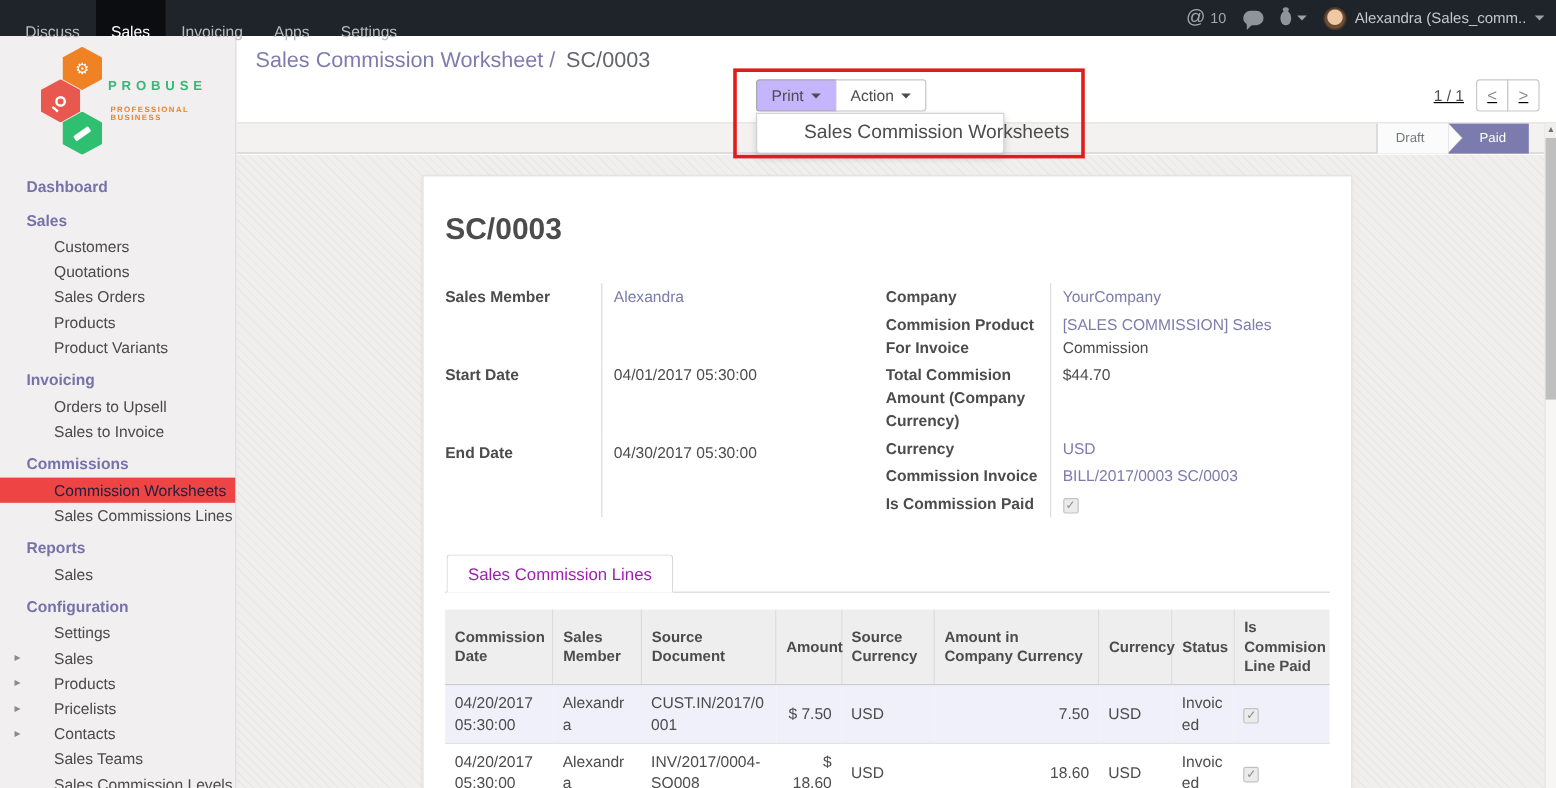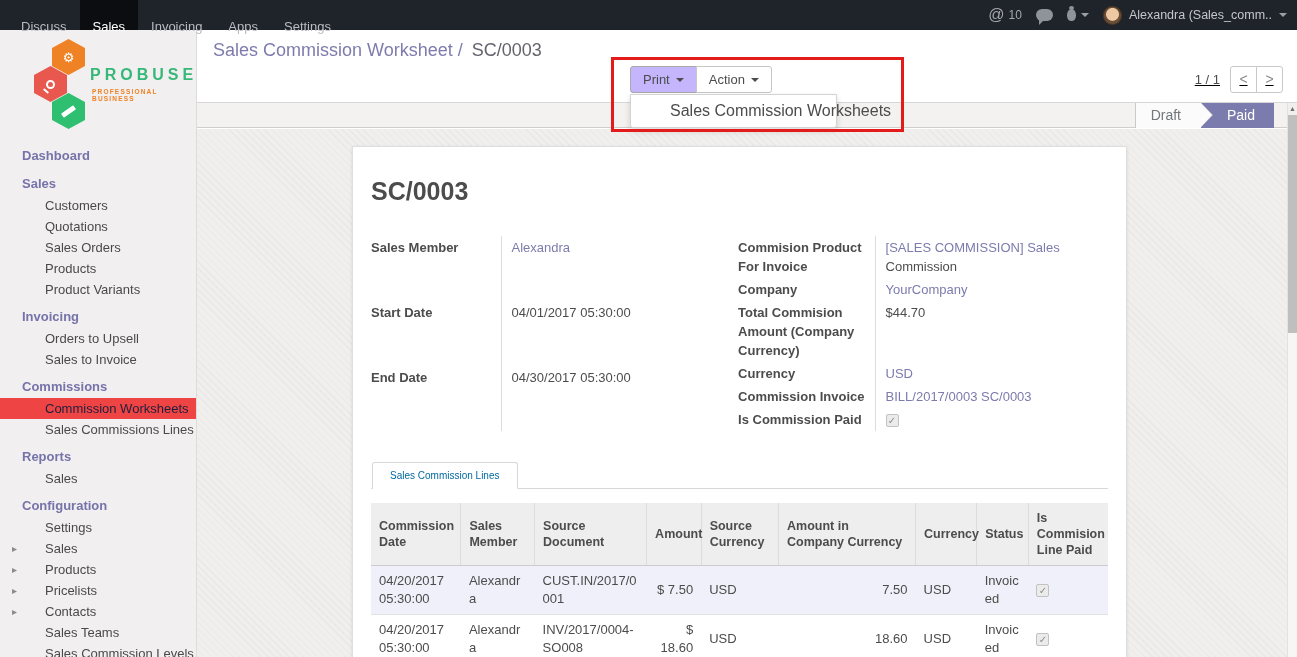--- a/index.html
+++ b/index.html
@@ -27,21 +27,21 @@
   
   .sidebar { position:absolute; left:0; top:30px; width:197px; height:627px; background:#f1efef; border-right:1px solid #dedbdb; z-index:5; }
   .logo { position:relative; height:100px; }
   .hex { position:absolute; clip-path:polygon(50% 0%,100% 25%,100% 75%,50% 100%,0% 75%,0% 25%); width:33px; height:36px; display:flex; align-items:center; justify-content:center; }
   .hex-orange { left:52px; top:9px; background:#f08226; color:#fff; font-size:13px; }
   .hex-red { left:34px; top:36px; background:#e9584f; }
   .hex-green { left:52px; top:63px; background:#2fbf71; }
   .lens { width:9px; height:9px; border:2px solid #fff; border-radius:50%; position:relative; }
   .lens::after { content:""; position:absolute; left:-5px; top:8px; width:6px; height:2px; background:#fff; transform:rotate(40deg); }
   .tool-bar-shape { width:15px; height:5px; background:#fff; transform:rotate(-35deg); border-radius:1px; }
-  .logo-name { position:absolute; left:90px; top:36px; color:#35b878; font-weight:bold; font-size:16px; letter-spacing:4px; }
+  .logo-name { position:absolute; left:90px; top:36px; color:#35b878; font-weight:bold; font-size:11px; letter-spacing:4px; }
   .logo-tagline { position:absolute; left:92px; top:58px; color:#f08226; font-weight:bold; font-size:6.5px; letter-spacing:1.2px; }
 
   .side-nav { padding-top:14px; }
   .side-section { color:#7573a9; font-weight:bold; font-size:13px; padding:4px 0 4px 22px; margin-top:5px; cursor:pointer; }
   .side-section.first { margin-top:0; }
   .side-item { position:relative; color:#4a4a4a; font-size:13px; line-height:21px; padding-left:45px; cursor:pointer; white-space:nowrap; }
   .side-item.active { background:#ef4444; color:#1f1f3d; }
   .side-item .tri { position:absolute; left:12px; top:0; color:#8a8a8a; font-size:10px; }
 
   
@@ -59,21 +59,21 @@
 
   .pager { position:absolute; right:14px; top:36px; display:flex; align-items:center; gap:10px;text-decoration:underline; }
   .pager-text { font-size:13px; color:#4c4c4c; }
   .pager-btns { display:flex; }
   .pager-btn { width:27px; height:27px; background:#fff; border:1px solid #c9c9c9; color:#8a8a8a; font-size:14px; line-height:25px; text-align:center; cursor:pointer; }
   .pager-btn.prev { border-radius:3px 0 0 3px; }
   .pager-btn.next { border-radius:0 3px 3px 0; margin-left:-1px; }
 
   
   .statusbar { position:absolute; left:0; top:73px; width:1090px; height:25px; background:#f3f2f1; border-bottom:1px solid #cfcecd; }
-  .steps { position:absolute; right:13px; top:0; height:25px; display:flex; font-size:14px; line-height:25px;padding-left:32px; }
+  .steps { position:absolute; right:13px; top:0; height:25px; display:flex; font-size:11px; line-height:25px;padding-left:32px; }
   .step-draft { position:relative; background:#fbfbfb; border-left:1px solid #c9c9c9; padding:0 20px 0 15px; color:#73777d; z-index:2; }
   .step-draft::before { content:""; position:absolute; right:-12px; top:0; border-top:12.5px solid transparent; border-bottom:12.5px solid transparent; border-left:12px solid #c5c5c5; z-index:1; }
   .step-draft::after { content:""; position:absolute; right:-11px; top:0; border-top:12.5px solid transparent; border-bottom:12.5px solid transparent; border-left:11px solid #fbfbfb; z-index:2; }
   .step-paid { background:#7c7bad; color:#fff; padding:0 19px 0 26px; }
 
   
   .content { position:absolute; left:0; top:99px; width:1090px; height:528px; overflow:hidden;
              background-color:#f0efee;
              background-image:repeating-linear-gradient(45deg, #eae8e6 0, #eae8e6 1px, transparent 1px, transparent 5px); }
   .sheet { position:absolute; left:155px; top:17px; width:775px; height:560px; background:#fff; border:1px solid #dedede; box-shadow:0 1px 3px rgba(0,0,0,.1); padding:30px 18px 0 18px; }
@@ -86,21 +86,21 @@
   .frow { display:table-row; }
   .fcell { display:table-cell; vertical-align:top; font-size:13px; line-height:19px; padding:2px 0; }
   .flabel { font-weight:bold; color:#4c4c4c; width:130px; padding-right:8px; }
   .fgroup-right .flabel { width:137px; }
   .fvalue { border-left:1px solid #dcdcdc; padding-left:10px; color:#4c4c4c; }
   .link { color:#7c7bad; cursor:pointer; }
 
   .cb { display:inline-block; width:13px; height:13px; background:#ebebeb; border:1px solid #c2c2c2; border-radius:2px; text-align:center; line-height:11px; font-size:10px; color:#8c8c8c; }
 
   .tabs { margin-top:31px; border-bottom:1px solid #d8d8d8; }
-  .tab { display:inline-block; background:#fff; border:1px solid #d8d8d8; border-bottom:1px solid #fff; margin-bottom:-1px; margin-left:1px; border-radius:3px 3px 0 0; padding:7px 17px; font-size:10px; color:#0369a1; cursor:pointer; }
+  .tab { display:inline-block; background:#fff; border:1px solid #d8d8d8; border-bottom:1px solid #fff; margin-bottom:-1px; margin-left:1px; border-radius:3px 3px 0 0; padding:7px 17px; font-size:14px; color:#a21caf; cursor:pointer; }
 
   table.lines { width:100%; border-collapse:collapse; margin-top:14px; table-layout:fixed; }
   table.lines th { background:#eeeeee; font-size:12.5px; font-weight:bold; color:#4c4c4c; text-align:left; vertical-align:middle; padding:7px 8px; line-height:16px; border-right:1px solid #dcdcdc; border-bottom:1px solid #cccccc; }
   table.lines th:last-child { border-right:none; }
   table.lines td { font-size:13px; color:#4c4c4c; padding:6px 8px; line-height:18px; vertical-align:middle; border-bottom:1px solid #e3e3e3; word-wrap:break-word; }
   table.lines tr.odd td { background:#eff0f9; }
   .num { text-align:right; }
   th.c-date{width:12.2%} th.c-member{width:10%} th.c-source{width:15.2%} th.c-amount{width:7.4%} th.c-scur{width:10.5%} th.c-camount{width:18.6%} th.c-cur{width:8.3%} th.c-status{width:7%} th.c-paid{width:10.8%}
 
   
@@ -247,29 +247,29 @@
               <div class="fcell fvalue">04/01/2017 05:30:00</div>
             </div>
             <div class="frow">
               <div class="fcell flabel">End Date</div>
               <div class="fcell fvalue">04/30/2017 05:30:00</div>
             </div>
           </div>
 
           <div class="fgroup fgroup-right">
             <div class="frow">
+              <div class="fcell flabel">Company</div>
+              <div class="fcell fvalue"><span class="link">YourCompany</span></div>
+            </div>
+            <div class="frow">
               <div class="fcell flabel">Commision Product For Invoice</div>
               <div class="fcell fvalue">
                 <span class="link">[SALES COMMISSION] Sales</span><br>
                 <span>Commission</span>
               </div>
-            </div>
-            <div class="frow">
-              <div class="fcell flabel">Company</div>
-              <div class="fcell fvalue"><span class="link">YourCompany</span></div>
             </div>
             <div class="frow">
               <div class="fcell flabel">Total Commision Amount (Company Currency)</div>
               <div class="fcell fvalue">$44.70</div>
             </div>
             <div class="frow">
               <div class="fcell flabel">Currency</div>
               <div class="fcell fvalue"><span class="link">USD</span></div>
             </div>
             <div class="frow">

